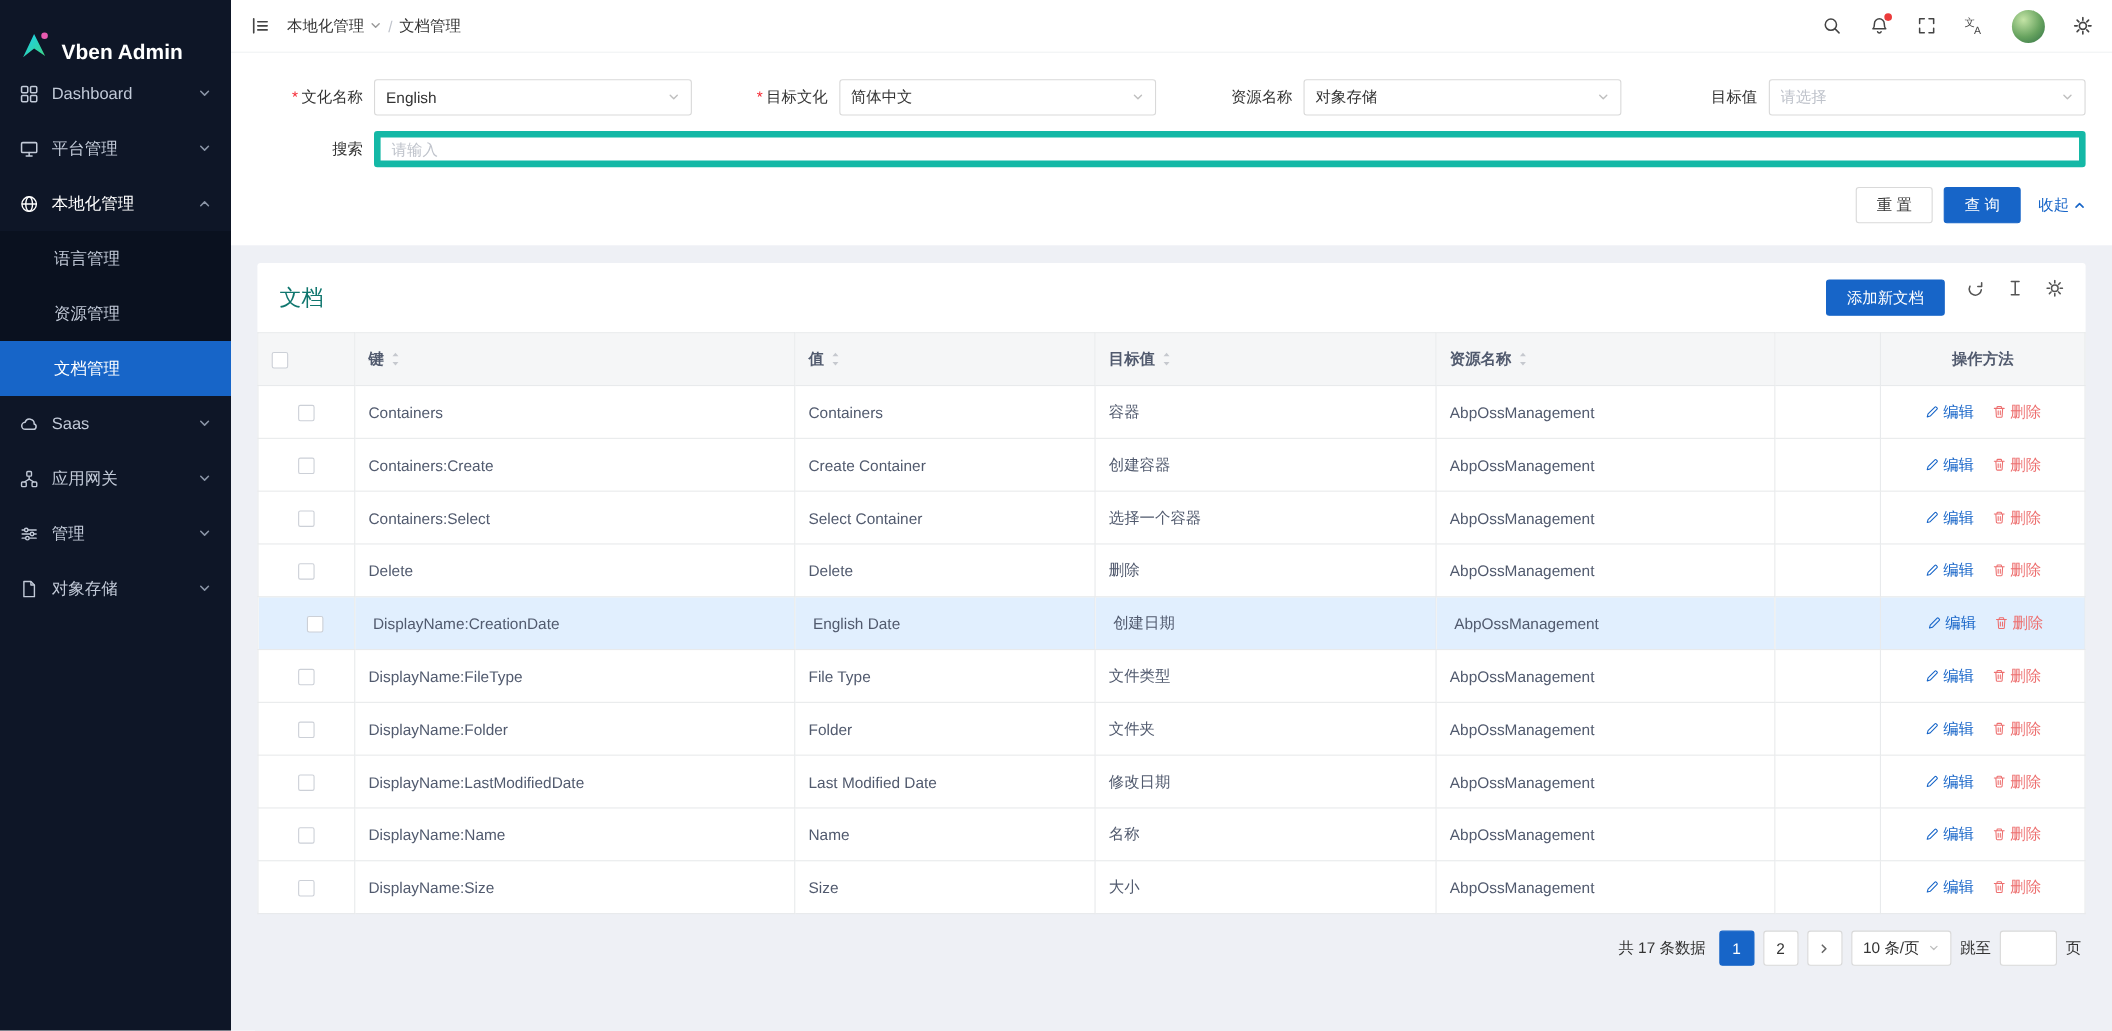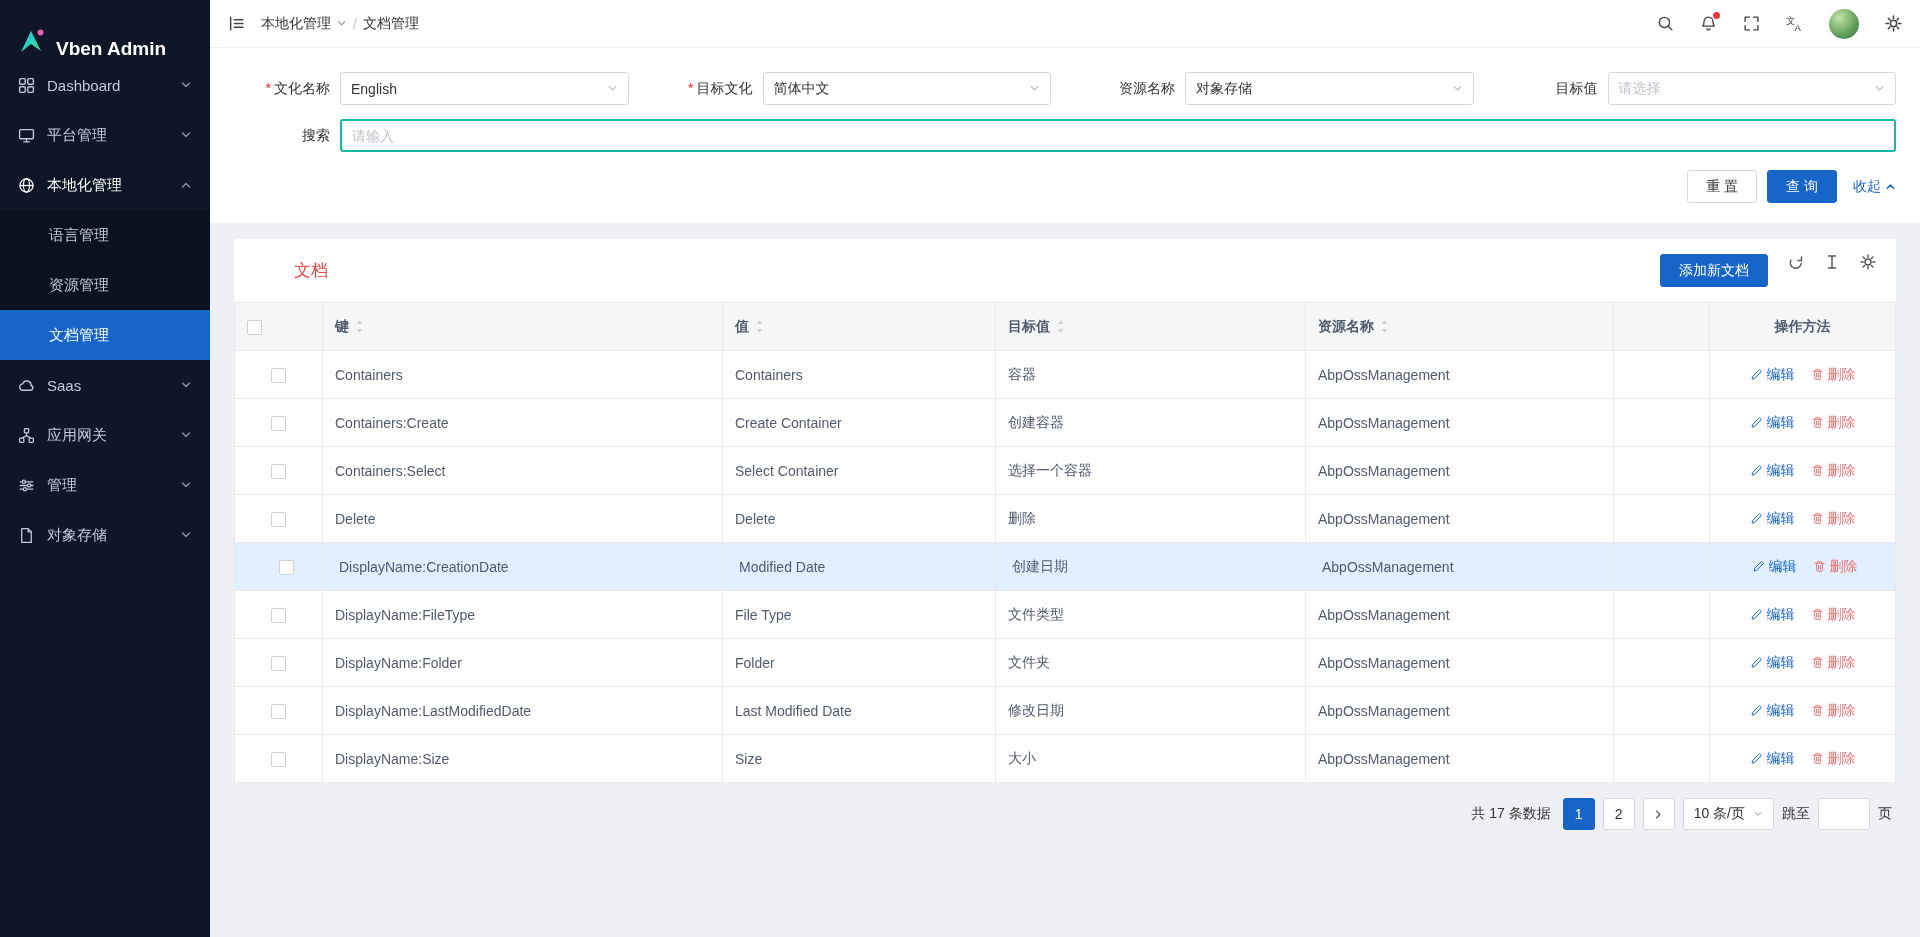--- a/index.html
+++ b/index.html
@@ -48,32 +48,32 @@
   .f-item { display:flex; align-items:center; }
   .f-label { width:96px; text-align:right; margin-right:10px; flex:none; white-space:nowrap; color:#333; }
   .req { color:#f5222d; margin-right:3px; }
   .select { flex:1; height:33px; border:1px solid #d9d9d9; border-radius:3px; background:#fff;
             display:flex; align-items:center; justify-content:space-between; padding:0 10px; cursor:pointer; min-width:0; }
   .sel-value { color:#333; white-space:nowrap; overflow:hidden; }
   .sel-value.placeholder { color:#bfc3cb; }
   .sel-caret { display:flex; color:#bfbfbf; }
   .sel-caret svg { width:11px; height:11px; }
   .search-row { display:flex; align-items:center; margin-top:14px; }
-  .text-input { flex:1; height:33px; border:2px solid #14b8a6; border-radius:3px; padding:0 10px; font:inherit; color:#333; }
+  .text-input { flex:1; height:33px; border:6px solid #14b8a6; border-radius:3px; padding:0 10px; font:inherit; color:#333; }
   .text-input::placeholder { color:#bfc3cb; }
   .filter-actions { display:flex; justify-content:flex-end; align-items:center; gap:10px; margin-top:18px; }
   .btn { height:33px; padding:0 18px; border-radius:3px; border:1px solid #d9d9d9; background:#fff; font:inherit; color:#333; cursor:pointer; }
   .btn-primary { background:#1765c8; border-color:#1765c8; color:#fff; }
   .link-btn { color:#1765c8; display:flex; align-items:center; gap:4px; background:none; border:none; font:inherit; cursor:pointer; margin-left:6px; }
   .link-btn .up svg { width:11px; height:11px; transform:rotate(180deg); display:block; }
 
   
   .table-card { background:#fff; margin:16px 24px 0; border-radius:3px; }
   .card-toolbar { display:flex; align-items:center; padding:15px 20px; }
-  .card-title { font-size:17px; color:#ef4444;margin-left:40px; }
+  .card-title { font-size:20px; color:#0f766e; }
   .toolbar-right { margin-left:auto; display:flex; align-items:flex-start; gap:20px; }
   .tool-icon { color:#555; display:flex; cursor:pointer; }
   .tool-icon svg { width:16px; height:16px; }
 
   .doc-table { width:100%; border-collapse:collapse; table-layout:fixed; }
   .doc-table th, .doc-table td { border:1px solid #e8eaec; height:48px; padding:0 12px;
         font-size:14px; color:#515a6e; text-align:left; overflow:hidden; white-space:nowrap; }
   .doc-table th { background:#f5f6f7; font-weight:600; }
   .doc-table tr.selected td { background:#e1effe;padding-left:16px; }
   .th-flex { display:flex; align-items:center; }
@@ -533,21 +533,21 @@
                       <svg viewBox="0 0 16 16" fill="none" stroke="currentColor" stroke-width="1.2" stroke-linecap="round" stroke-linejoin="round">
                         <path d="M2.5 4h11M5.5 4V2.8a.8.8 0 01.8-.8h3.4a.8.8 0 01.8.8V4M4.2 4l.6 9.2a1 1 0 001 .8h4.4a1 1 0 001-.8L11.8 4M6.8 6.8v4.4M9.2 6.8v4.4"></path>
                       </svg>
                     </span>删除</a>
                 </span>
               </td>
             </tr>
             <tr class="selected">
               <td class="col-check"><span class="checkbox"></span></td>
               <td>DisplayName:CreationDate</td>
-              <td>Modified Date</td>
+              <td>English Date</td>
               <td>创建日期</td>
               <td>AbpOssManagement</td>
               <td class="col-empty"></td>
               <td class="col-actions">
                 <span class="actions-flex">
                   <a class="rowlink edit"><span class="ico">
                       <svg viewBox="0 0 16 16" fill="none" stroke="currentColor" stroke-width="1.2" stroke-linejoin="round">
                         <path d="M2.5 13.5l.9-3.3 7.7-7.7a1 1 0 011.4 0l1 1a1 1 0 010 1.4l-7.7 7.7z"></path>
                       </svg>
                     </span>编辑</a>
@@ -601,20 +601,42 @@
                       </svg>
                     </span>删除</a>
                 </span>
               </td>
             </tr>
             <tr class="">
               <td class="col-check"><span class="checkbox"></span></td>
               <td>DisplayName:LastModifiedDate</td>
               <td>Last Modified Date</td>
               <td>修改日期</td>
+              <td>AbpOssManagement</td>
+              <td class="col-empty"></td>
+              <td class="col-actions">
+                <span class="actions-flex">
+                  <a class="rowlink edit"><span class="ico">
+                      <svg viewBox="0 0 16 16" fill="none" stroke="currentColor" stroke-width="1.2" stroke-linejoin="round">
+                        <path d="M2.5 13.5l.9-3.3 7.7-7.7a1 1 0 011.4 0l1 1a1 1 0 010 1.4l-7.7 7.7z"></path>
+                      </svg>
+                    </span>编辑</a>
+                  <a class="rowlink del"><span class="ico">
+                      <svg viewBox="0 0 16 16" fill="none" stroke="currentColor" stroke-width="1.2" stroke-linecap="round" stroke-linejoin="round">
+                        <path d="M2.5 4h11M5.5 4V2.8a.8.8 0 01.8-.8h3.4a.8.8 0 01.8.8V4M4.2 4l.6 9.2a1 1 0 001 .8h4.4a1 1 0 001-.8L11.8 4M6.8 6.8v4.4M9.2 6.8v4.4"></path>
+                      </svg>
+                    </span>删除</a>
+                </span>
+              </td>
+            </tr>
+            <tr class="">
+              <td class="col-check"><span class="checkbox"></span></td>
+              <td>DisplayName:Name</td>
+              <td>Name</td>
+              <td>名称</td>
               <td>AbpOssManagement</td>
               <td class="col-empty"></td>
               <td class="col-actions">
                 <span class="actions-flex">
                   <a class="rowlink edit"><span class="ico">
                       <svg viewBox="0 0 16 16" fill="none" stroke="currentColor" stroke-width="1.2" stroke-linejoin="round">
                         <path d="M2.5 13.5l.9-3.3 7.7-7.7a1 1 0 011.4 0l1 1a1 1 0 010 1.4l-7.7 7.7z"></path>
                       </svg>
                     </span>编辑</a>
                   <a class="rowlink del"><span class="ico">

